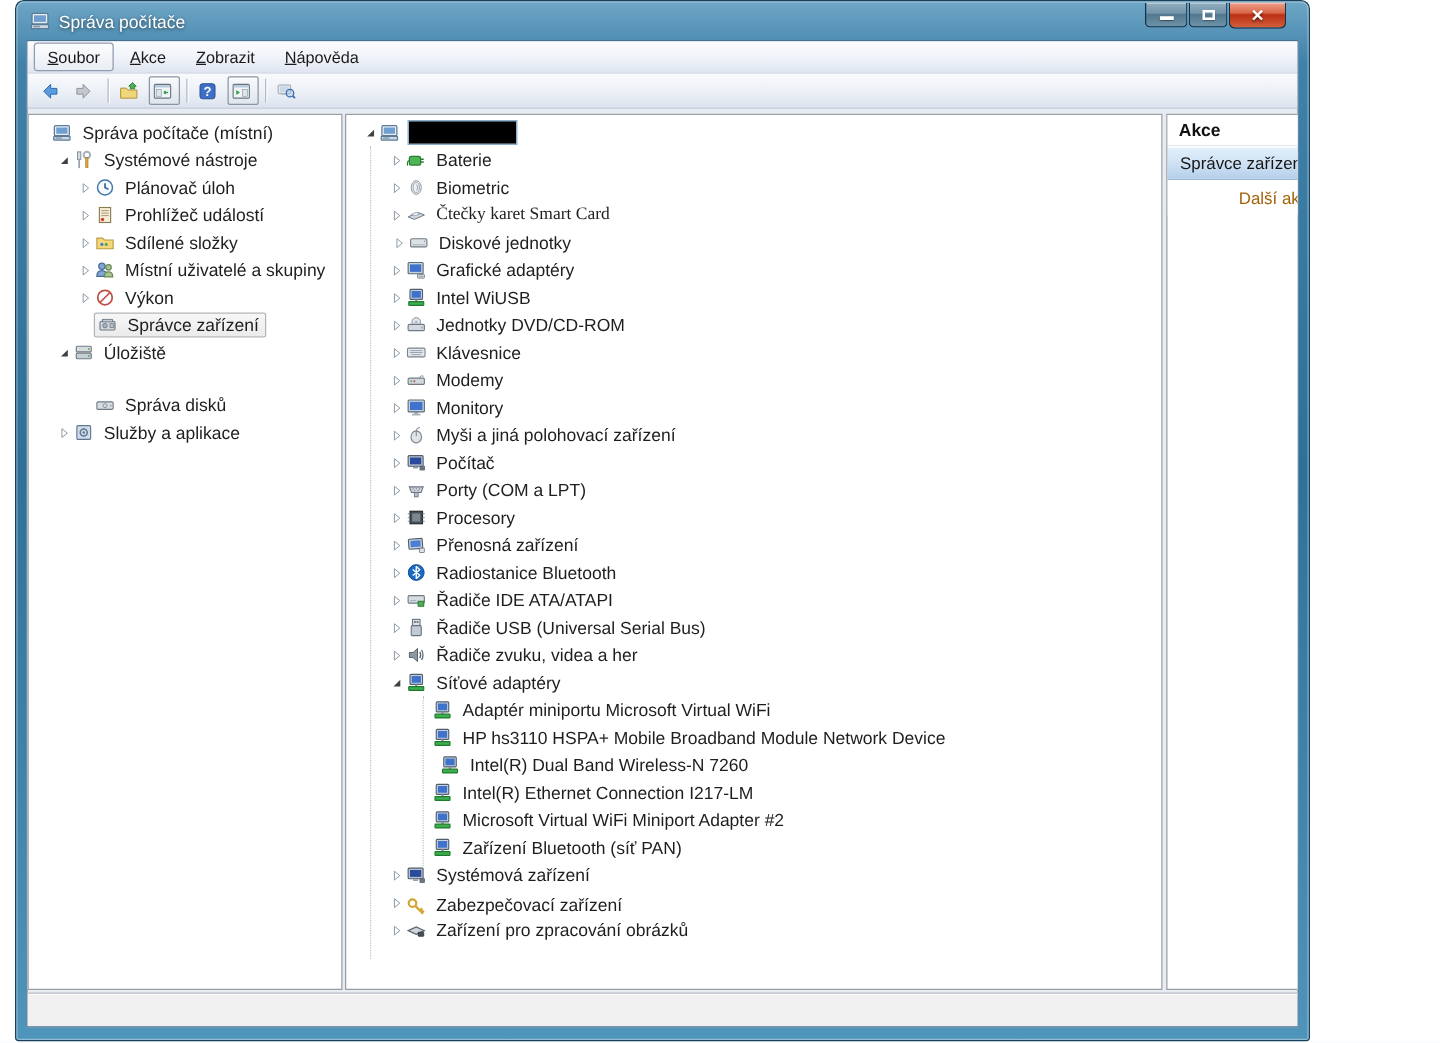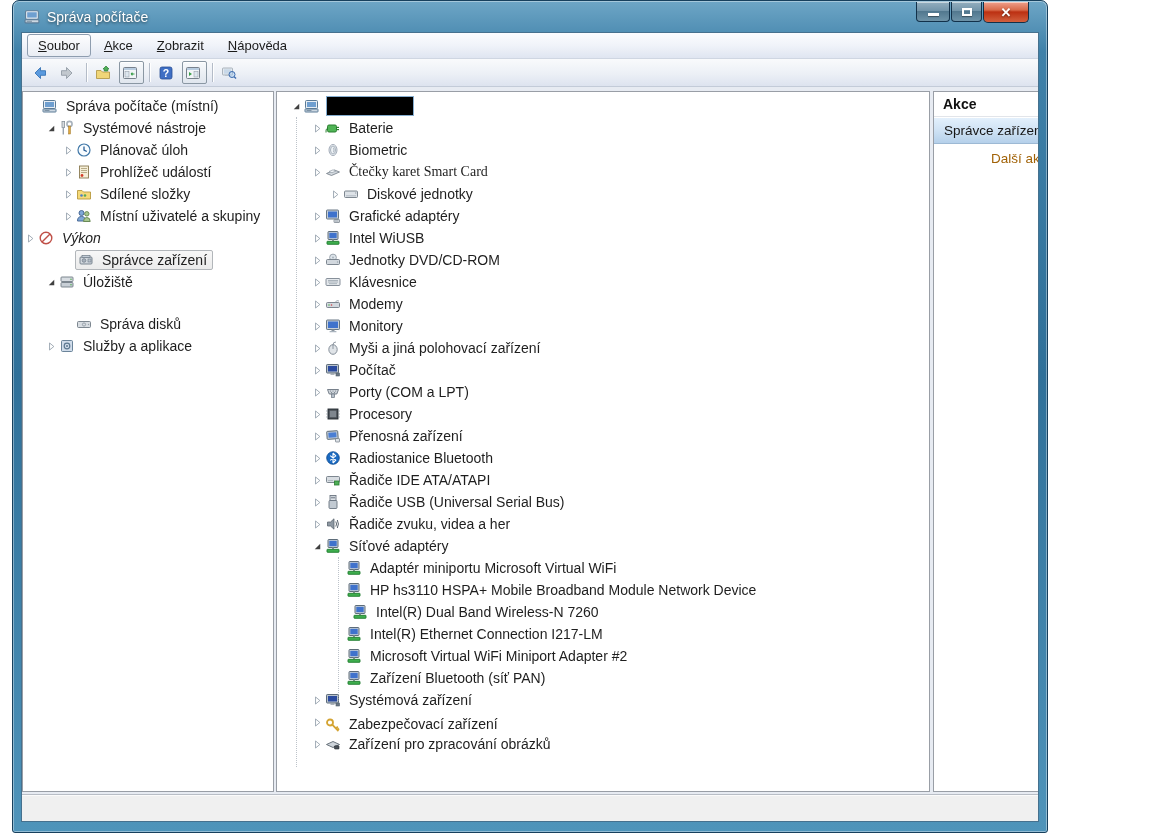--- a/index.html
+++ b/index.html
@@ -207,21 +207,21 @@
                 <span class="arw">
                   <svg viewBox="0 0 14 14">
                     <path d="M4.5 2.5 L10 7 L4.5 11.5 Z" fill="#fff" stroke="#8a97a3" stroke-width="1"></path>
                   </svg>
                 </span>
                 <svg class="ti">
                   <use href="#s-users"></use>
                 </svg>
                 <span class="tlabel">Místní uživatelé a skupiny</span>
               </div>
-              <div class="trow" style=" font-style: italic;">
+              <div class="trow" style="padding-left: 38px;">
                 <span class="arw">
                   <svg viewBox="0 0 14 14">
                     <path d="M4.5 2.5 L10 7 L4.5 11.5 Z" fill="#fff" stroke="#8a97a3" stroke-width="1"></path>
                   </svg>
                 </span>
                 <svg class="ti">
                   <use href="#s-performance"></use>
                 </svg>
                 <span class="tlabel">Výkon</span>
               </div>
@@ -306,21 +306,21 @@
                 <span class="arw">
                   <svg viewBox="0 0 14 14">
                     <path d="M4.5 2.5 L10 7 L4.5 11.5 Z" fill="#fff" stroke="#8a97a3" stroke-width="1"></path>
                   </svg>
                 </span>
                 <svg class="ti">
                   <use href="#s-smartcard"></use>
                 </svg>
                 <span class="tlabel">Čtečky karet Smart Card</span>
               </div>
-              <div class="trow" style="padding-left: 35px; margin-left: 16px;">
+              <div class="trow" style="padding-left: 35px;">
                 <span class="arw">
                   <svg viewBox="0 0 14 14">
                     <path d="M4.5 2.5 L10 7 L4.5 11.5 Z" fill="#fff" stroke="#8a97a3" stroke-width="1"></path>
                   </svg>
                 </span>
                 <svg class="ti">
                   <use href="#s-diskdrive"></use>
                 </svg>
                 <span class="tlabel">Diskové jednotky</span>
               </div>

